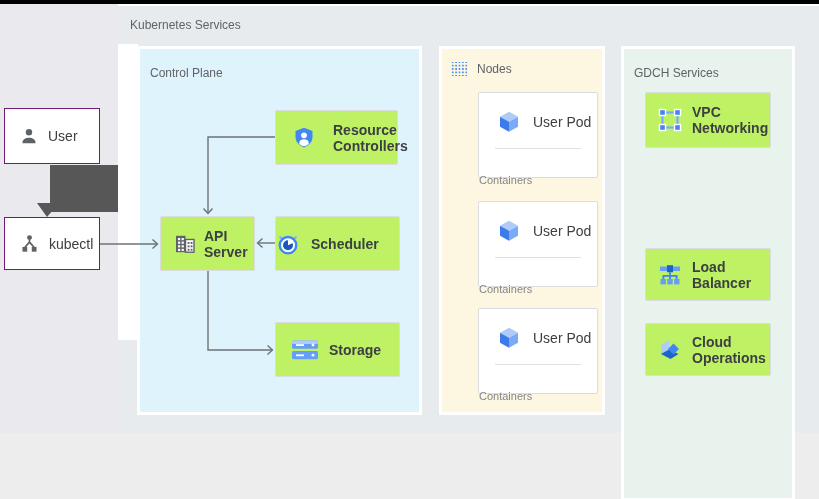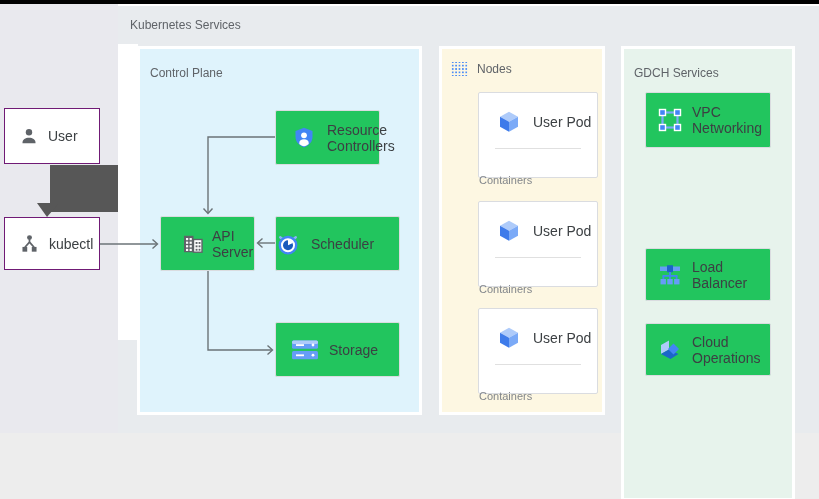--- a/index.html
+++ b/index.html
@@ -34,31 +34,31 @@
     position:absolute;left:9px;top:13px;display:flex;align-items:center;gap:9px;
   }
   .dots-icon{
     width:17px;height:14px;
     background-image:radial-gradient(circle,#4c8df6 1.2px,rgba(0,0,0,0) 1.3px);
     background-size:3.4px 3.4px;background-position:center;
   }
 
   
   .card{
-    position:absolute;background:#22c55e;border:1px solid #dadce0;border-radius:2px;
+    position:absolute;background:#bef264;border:1px solid #dadce0;border-radius:2px;
     box-sizing:border-box;display:flex;align-items:center;
-    font-size:14px;line-height:16px;color:#3c4043;
+    font-size:14px;line-height:16px;color:#3c4043;font-weight:bold;
   }
   .card .txt{display:block;}
   .icon{display:flex;align-items:center;justify-content:center;flex:none;}
 
   
-  .card-rc{left:135px;top:61px;width:105px;height:55px;padding-left:16px;gap:11px;}
+  .card-rc{left:135px;top:61px;width:123px;height:55px;padding-left:16px;gap:17px;}
   .card-rc .txt{width:78px;}
-  .card-api{left:20px;top:167px;width:95px;height:55px;padding-left:22px;gap:9px;}
+  .card-api{left:20px;top:167px;width:95px;height:55px;padding-left:14px;gap:9px;}
   .card-api .txt{width:50px;}
   .card-sched{left:135px;top:167px;width:125px;height:55px;padding-left:0;gap:11px;}
   .card-stor{left:135px;top:273px;width:125px;height:55px;padding-left:16px;gap:11px;}
 
   
   .pod-card{
     position:absolute;left:36px;width:120px;height:86px;
     background:#fff;border:1px solid #dadce0;border-radius:2px;box-sizing:border-box;
   }
   .pod-row{display:flex;align-items:center;gap:12px;padding:17px 0 0 18px;}

